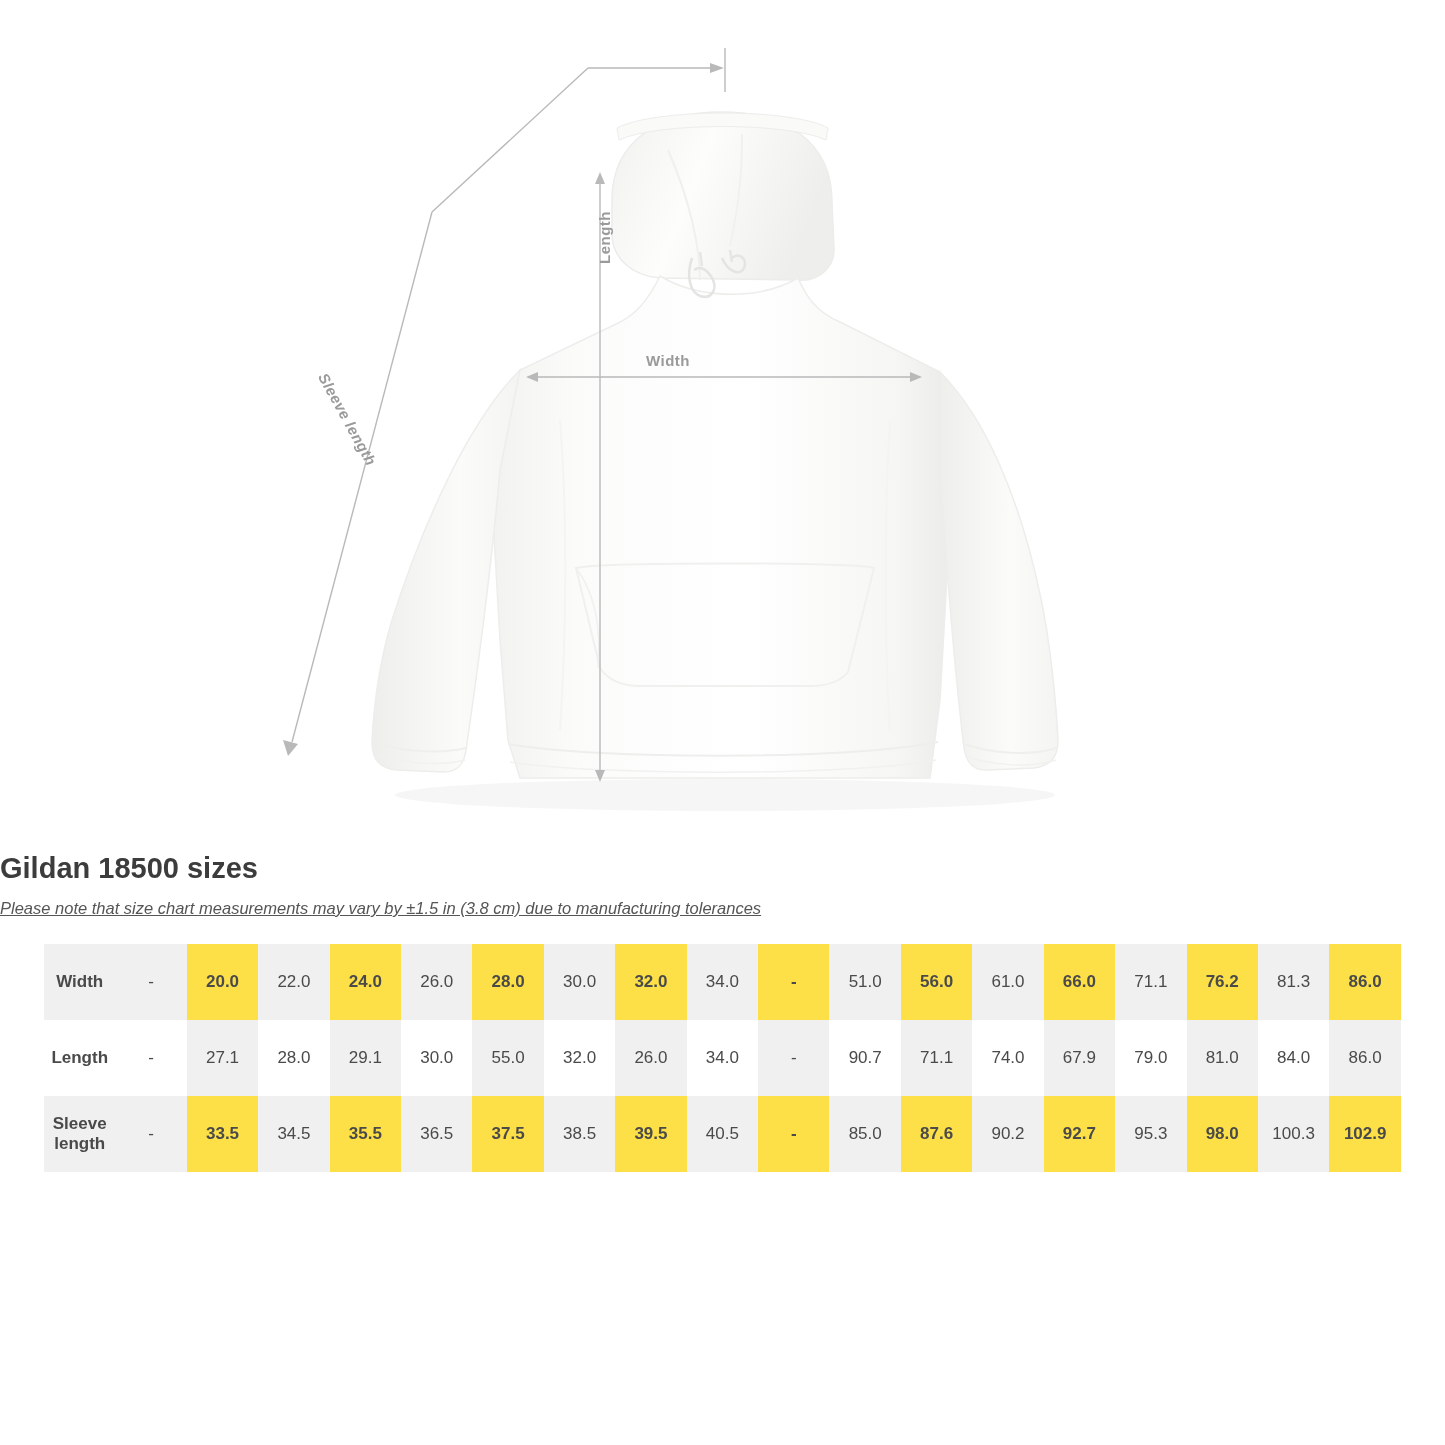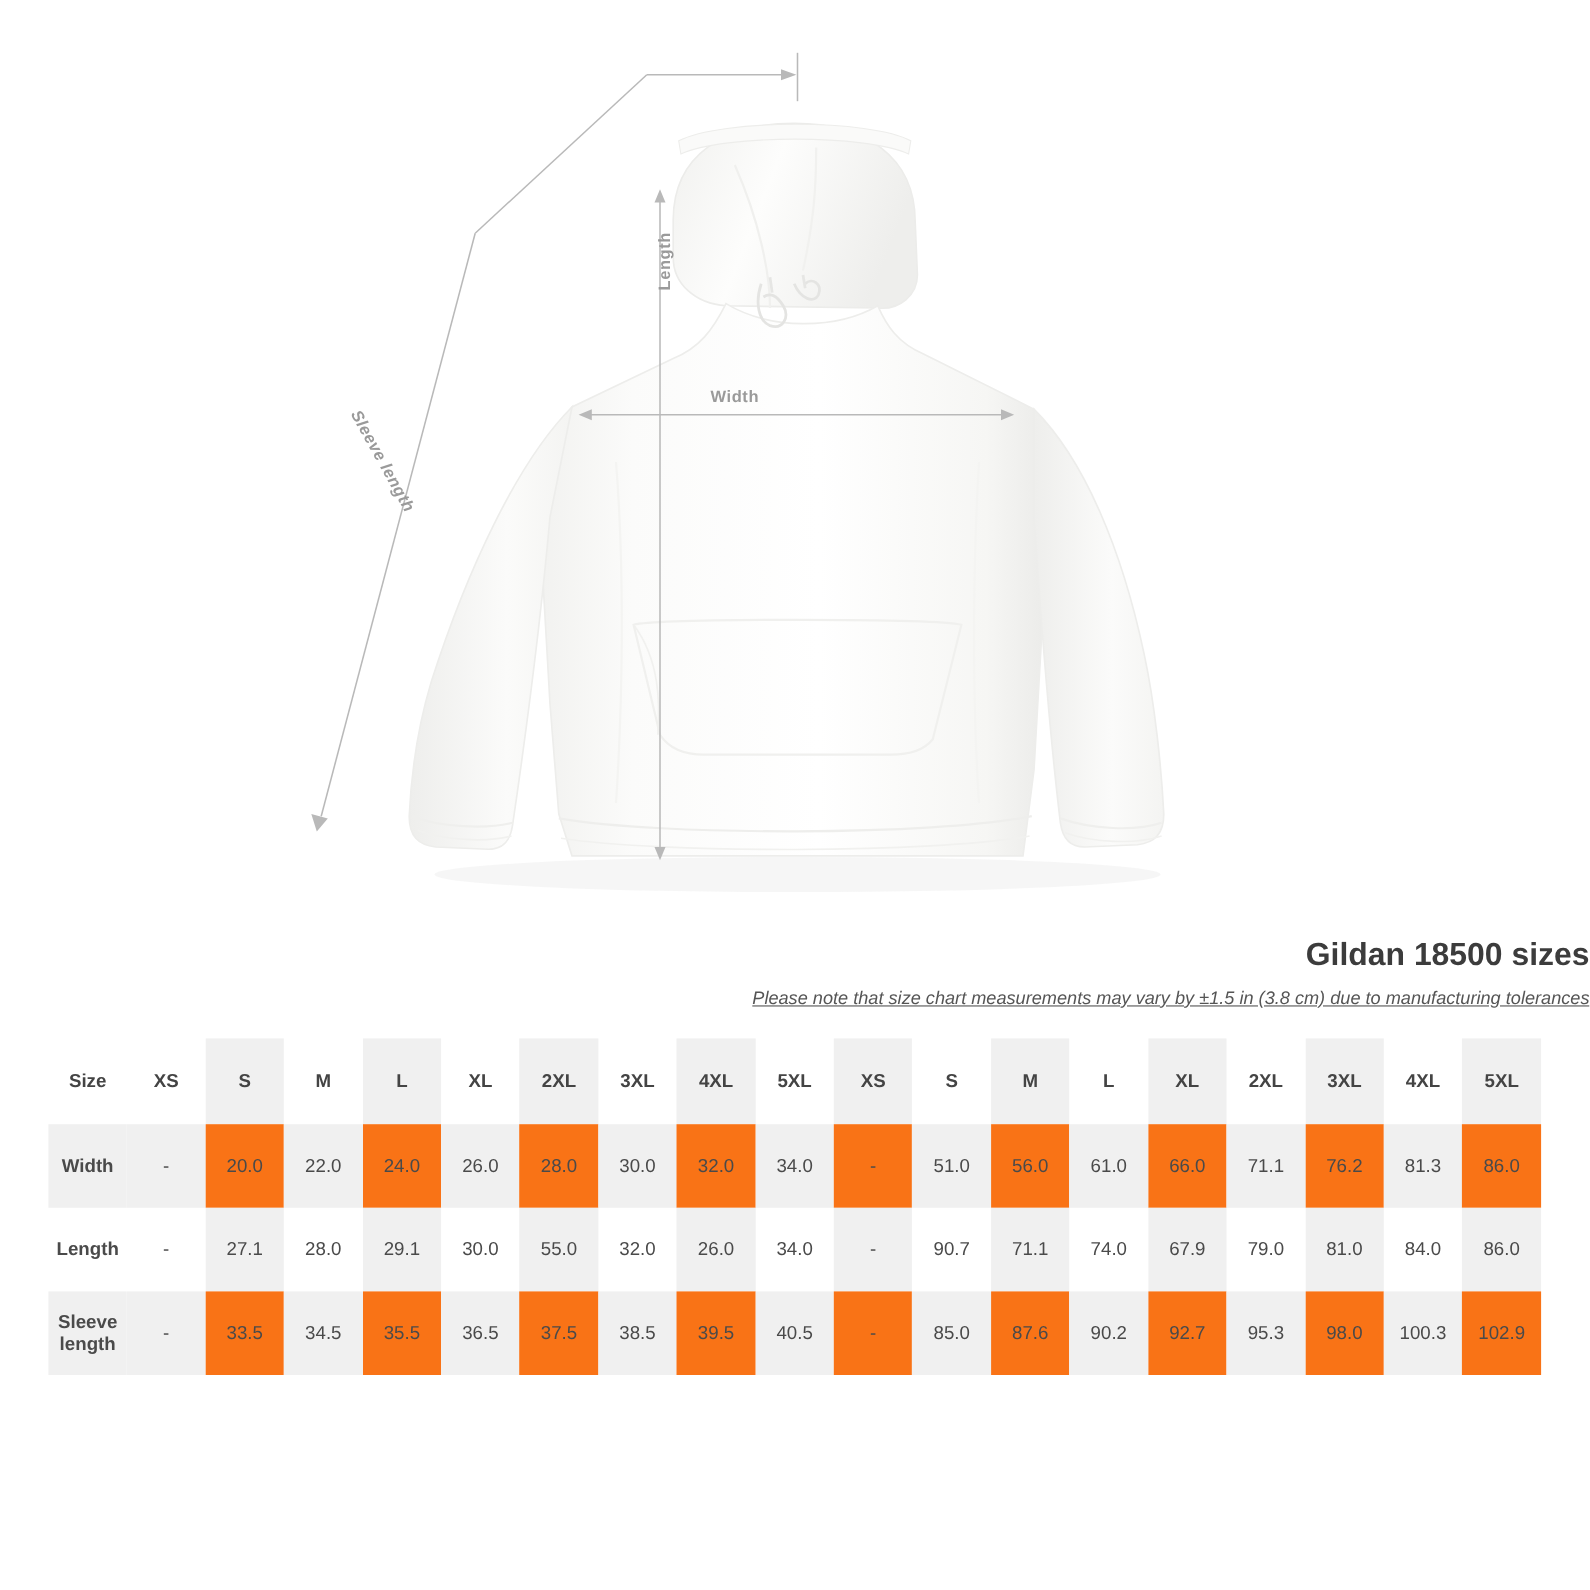--- a/index.html
+++ b/index.html
@@ -58,21 +58,21 @@
   .lbl-sleeve {
     left: 330px;
     top: 370px;
     transform: rotate(61deg);
     transform-origin: left top;
     font-style: italic;
   }
 
   
   .title-block {
-    text-align: right;
+    text-align: left;
     padding-top: 22px;
   }
   .chart-title {
     font-size: 29px;
     font-weight: bold;
     color: #3c3c3c;
     margin: 0 0 14px 0;
   }
   .chart-note {
     font-size: 16.5px;
@@ -135,21 +135,22 @@
 
   
   tr.head-row td.alt,
   tr.data-row td.alt {
     background: #f0f0f0;
   }
   tr.shade td {
     background: #f0f0f0;
   }
   tr.shade td.alt {
-    background: #f97316;
+    background: #fde047;
+    font-weight: bold;
   }
 </style>
 </head>
 <body>
 
 <div class="page">
 
   <div class="illustration">
     <svg width="1445" height="830" viewBox="0 0 1445 830">
       <defs>
@@ -247,41 +248,20 @@
   </div>
 
   <div class="table-wrap">
     <table class="size-table">
       <colgroup>
         <col class="label-col">
         <col span="18">
       </colgroup>
       <tbody>
 
-        <tr class="head-row">
-          <td class="row-label">Size</td>
-          <td>XS</td>
-          <td class="alt">S</td>
-          <td>M</td>
-          <td class="alt">L</td>
-          <td>XL</td>
-          <td class="alt">2XL</td>
-          <td>3XL</td>
-          <td class="alt">4XL</td>
-          <td>5XL</td>
-          <td class="alt">XS</td>
-          <td>S</td>
-          <td class="alt">M</td>
-          <td>L</td>
-          <td class="alt">XL</td>
-          <td>2XL</td>
-          <td class="alt">3XL</td>
-          <td>4XL</td>
-          <td class="alt">5XL</td>
-        </tr>
 
         <tr class="data-row shade">
           <td class="row-label">Width</td>
           <td>-</td>
           <td class="alt">20.0</td>
           <td>22.0</td>
           <td class="alt">24.0</td>
           <td>26.0</td>
           <td class="alt">28.0</td>
           <td>30.0</td>

